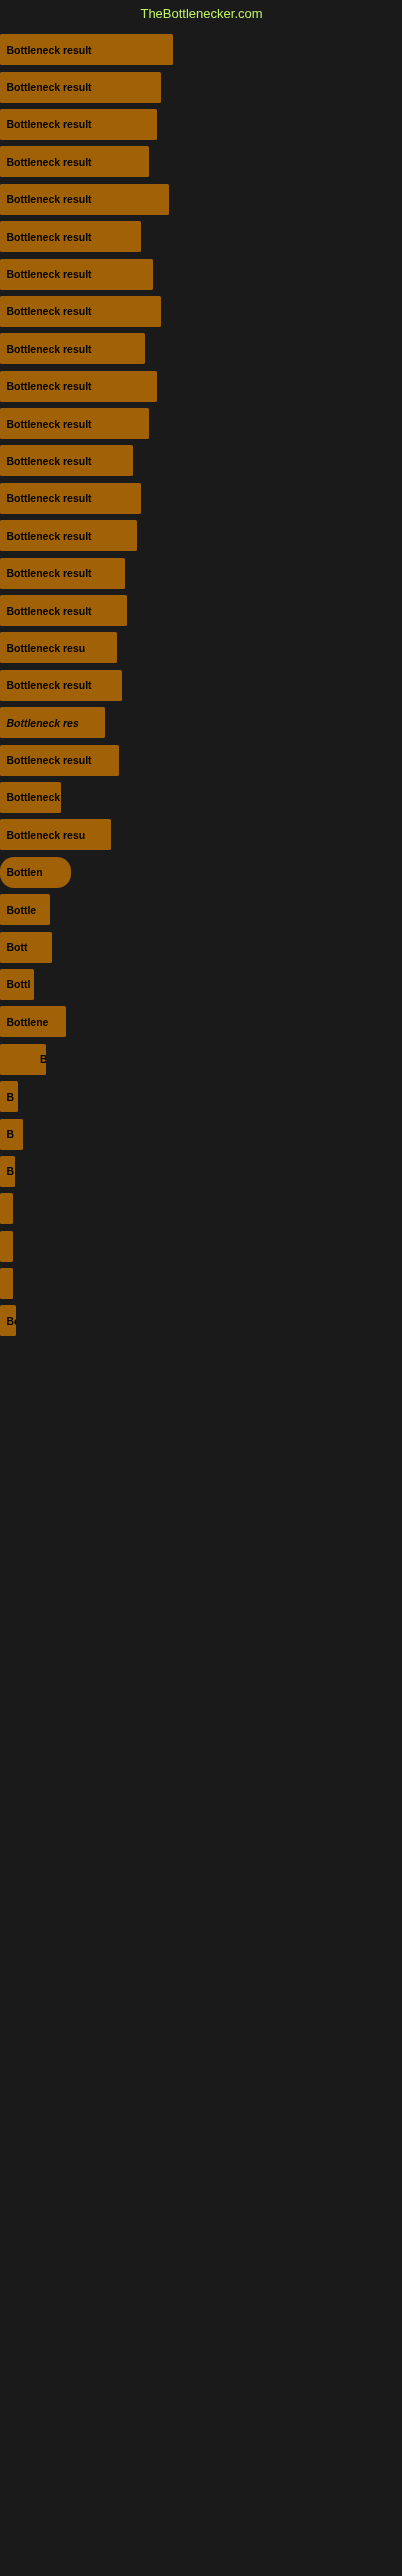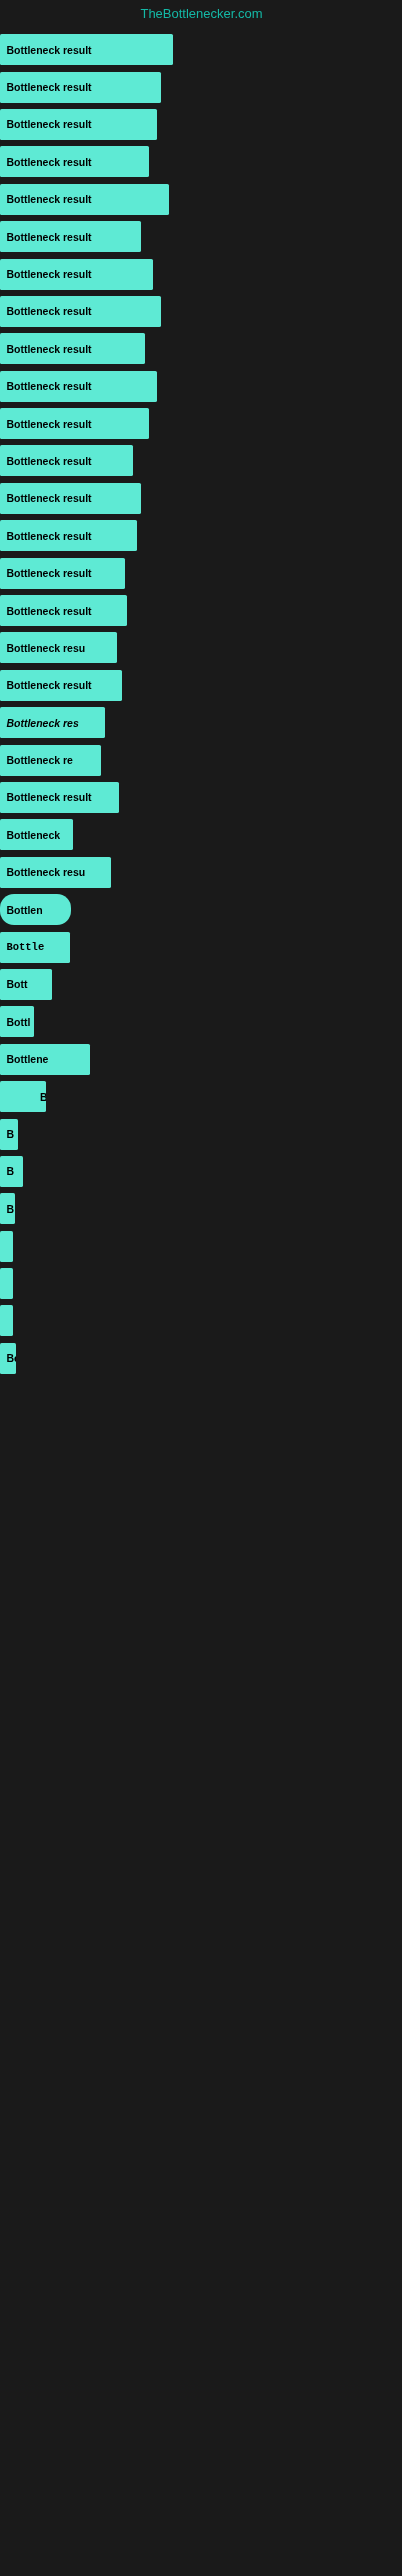--- a/index.html
+++ b/index.html
@@ -11,38 +11,38 @@
     body {
       background-color: #1a1a1a;
       width: 403px;
       min-height: 2576px;
       font-family: Arial, sans-serif;
       position: relative;
     }
 
     .site-title {
       text-align: center;
-      color: #14b8a6;
+      color: #bef264;
       font-size: 13px;
       padding: 6.4px 0;
       font-weight: normal;
     }
 
     .items-container {
       padding: 0 0 16px 0;
     }
 
     .bottleneck-item {
       margin: 6.4px 0;
       display: flex;
       align-items: center;
     }
 
     .bottleneck-bar {
-      background-color: #5eead4;
+      background-color: #a16207;
       height: 31px;
       display: flex;
       align-items: center;
       padding: 0 6.4px;
       border-radius: 1.6px;
       white-space: nowrap;
       overflow: hidden;
     }
 
     .bottleneck-bar span {
@@ -148,61 +148,56 @@
       <div class="bottleneck-bar" style="width: 122px;">
         <span>Bottleneck result</span>
       </div>
     </div>
     <div class="bottleneck-item">
       <div class="bottleneck-bar" style="width: 105px; font-style: italic;">
         <span>Bottleneck res</span>
       </div>
     </div>
     <div class="bottleneck-item">
-      <div class="bottleneck-bar" style="width: 101px;">
-        <span>Bottleneck re</span>
-      </div>
-    </div>
-    <div class="bottleneck-item">
       <div class="bottleneck-bar" style="width: 119px;">
         <span>Bottleneck result</span>
       </div>
     </div>
     <div class="bottleneck-item">
-      <div class="bottleneck-bar" style="width: 73px;">
+      <div class="bottleneck-bar" style="width: 61px;">
         <span>Bottleneck</span>
       </div>
     </div>
     <div class="bottleneck-item">
       <div class="bottleneck-bar" style="width: 111px;">
         <span>Bottleneck resu</span>
       </div>
     </div>
     <div class="bottleneck-item">
       <div class="bottleneck-bar" style="width: 71px; border-radius: 14px;">
         <span>Bottlen</span>
       </div>
     </div>
     <div class="bottleneck-item">
-      <div class="bottleneck-bar" style="width: 70px; font-family: Liberation Mono, monospace;">
+      <div class="bottleneck-bar" style="width: 50px;">
         <span>Bottle</span>
       </div>
     </div>
     <div class="bottleneck-item">
       <div class="bottleneck-bar" style="width: 52px;">
         <span>Bott</span>
       </div>
     </div>
     <div class="bottleneck-item">
       <div class="bottleneck-bar" style="width: 34px;">
         <span>Bottl</span>
       </div>
     </div>
     <div class="bottleneck-item">
-      <div class="bottleneck-bar" style="width: 90px;">
+      <div class="bottleneck-bar" style="width: 66px;">
         <span>Bottlene</span>
       </div>
     </div>
     <div class="bottleneck-item">
       <div class="bottleneck-bar" style="width: 36px; padding-left: 40px;">
         <span>Bot</span>
       </div>
     </div>
     <div class="bottleneck-item">
       <div class="bottleneck-bar" style="width: 17.7px;">

